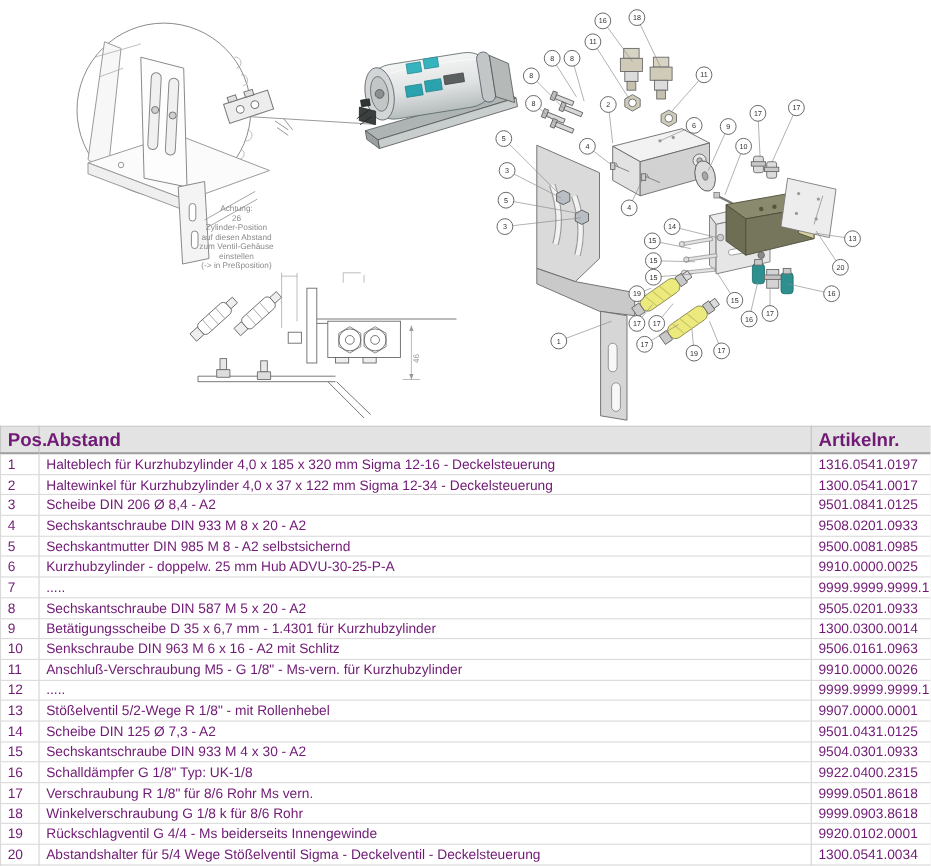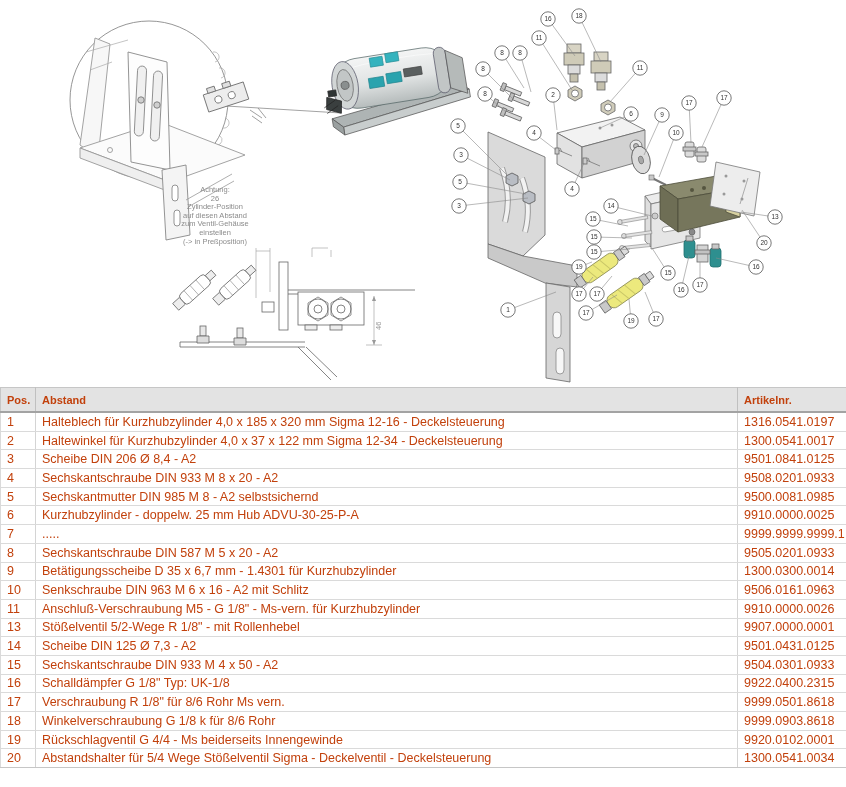--- a/index.html
+++ b/index.html
@@ -1,26 +1,26 @@
 <!DOCTYPE html>
 <html><head>
 <meta charset="utf-8">
 <style>
   html,body{margin:0;padding:0;background:#fff;}
   .page{position:relative;width:846px;height:787px;background:#fff;overflow:hidden;
-        font-family:"Liberation Sans","DejaVu Sans",sans-serif;color:#c2410c;}
+        font-family:"Liberation Sans","DejaVu Sans",sans-serif;color:#701a75;}
   .drawing{position:absolute;left:0;top:0;width:846px;height:387px;}
   .parts-table{position:absolute;left:0;top:387px;width:846px;border-collapse:collapse;
         table-layout:fixed;font-size:12.5px;}
   .parts-table col.c-pos{width:35px;}
   .parts-table col.c-art{width:702px;}
   .parts-table col.c-nr{width:109px;}
   .parts-table th{background:#e3e3e3;text-align:left;font-weight:bold;height:23px;
         padding:0 6px;border-top:1px solid #c6c6c6;border-bottom:2px solid #a3a3a3;
-        border-right:1px solid #c0c0c0;border-left:1px solid #c6c6c6;font-size:11px;}
+        border-right:1px solid #c0c0c0;border-left:1px solid #c6c6c6;font-size:17px;}
   .parts-table td{height:17.7px;padding:0 6px;border-bottom:1px solid #dadada;
         border-right:1px solid #d4d4d4;border-left:1px solid #dadada;white-space:nowrap;
         overflow:hidden;}
   .parts-table tr:last-child td{border-bottom:1px solid #c6c6c6;}
   text{font-family:"Liberation Sans","DejaVu Sans",sans-serif;}
 </style>
 </head>
 <body>
 
 <div class="page">
@@ -470,32 +470,37 @@
           <td>10</td>
           <td>Senkschraube DIN 963 M 6 x 16 - A2 mit Schlitz</td>
           <td>9506.0161.0963</td>
         </tr>
         <tr>
           <td>11</td>
           <td>Anschluß-Verschraubung M5 - G 1/8" - Ms-vern. für Kurzhubzylinder</td>
           <td>9910.0000.0026</td>
         </tr>
         <tr>
+          <td>12</td>
+          <td>.....</td>
+          <td>9999.9999.9999.1</td>
+        </tr>
+        <tr>
           <td>13</td>
           <td>Stößelventil 5/2-Wege R 1/8" - mit Rollenhebel</td>
           <td>9907.0000.0001</td>
         </tr>
         <tr>
           <td>14</td>
           <td>Scheibe DIN 125 Ø 7,3 - A2</td>
           <td>9501.0431.0125</td>
         </tr>
         <tr>
           <td>15</td>
-          <td>Sechskantschraube DIN 933 M 4 x 50 - A2</td>
+          <td>Sechskantschraube DIN 933 M 4 x 30 - A2</td>
           <td>9504.0301.0933</td>
         </tr>
         <tr>
           <td>16</td>
           <td>Schalldämpfer G 1/8" Typ: UK-1/8</td>
           <td>9922.0400.2315</td>
         </tr>
         <tr>
           <td>17</td>
           <td>Verschraubung R 1/8" für 8/6 Rohr Ms vern.</td>

